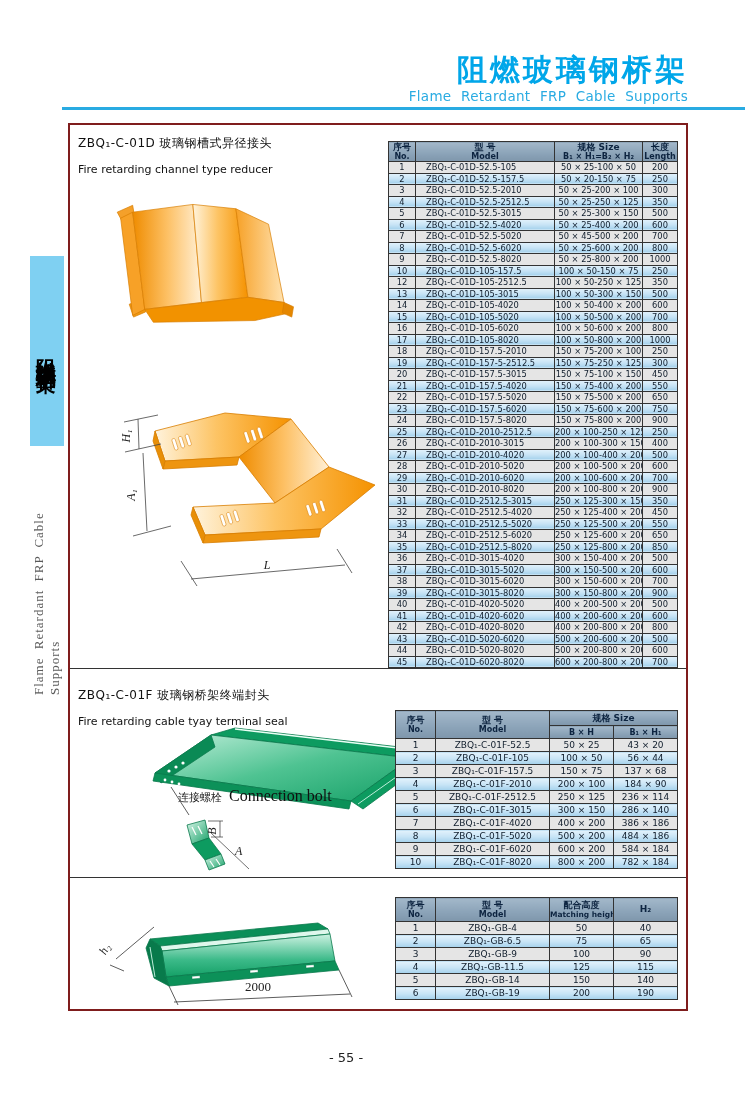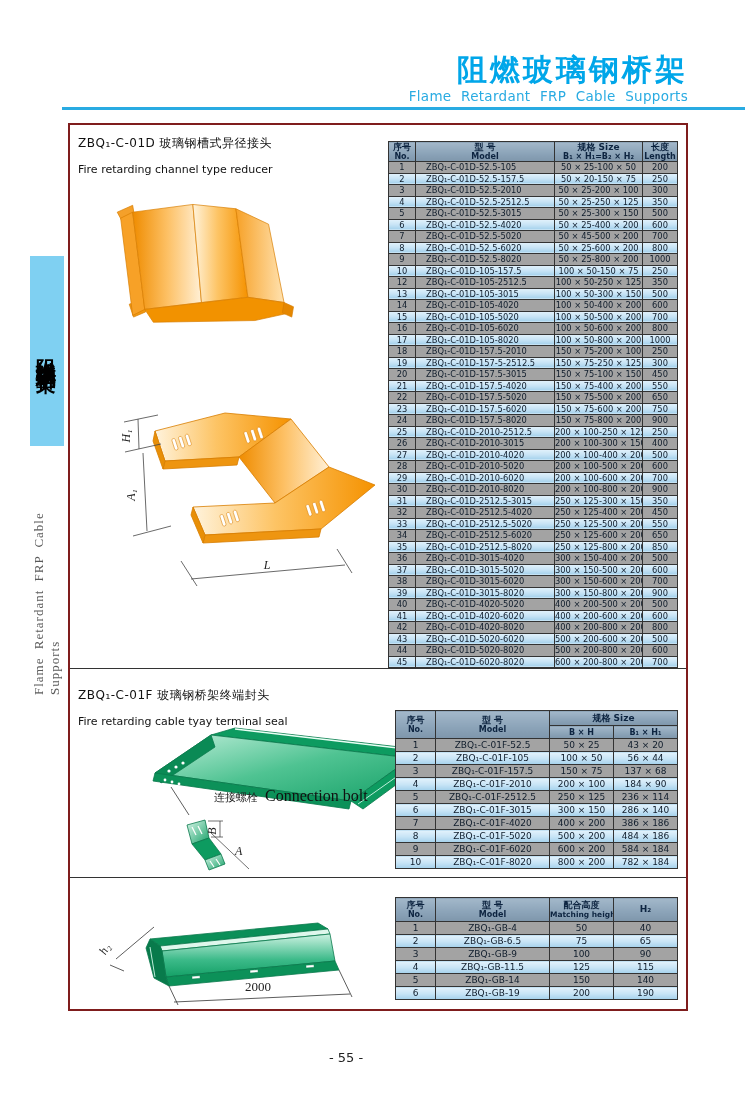--- a/index.html
+++ b/index.html
@@ -25,41 +25,41 @@
 
   
   .frame{position:absolute;left:68px;top:123px;width:620px;height:888px;
          border:2px solid #7f1d1d;box-sizing:border-box;}
   .divider{position:absolute;left:0;width:100%;height:0;border-top:1px solid #333;}
   .sec-title{position:absolute;color:#111;}
   .sec-title .cn{font-size:12px;letter-spacing:.5px;line-height:13px;}
   .sec-title .en{font-size:11px;line-height:13px;margin-top:13px;}
 
   
-  .spec{position:absolute;border-collapse:collapse;table-layout:fixed;background:#a3a3a3;}
+  .spec{position:absolute;border-collapse:collapse;table-layout:fixed;background:#e5e5e5;}
   .spec th,.spec td{border:1px solid #333;padding:0;text-align:center;color:#101d2c;
                     overflow:hidden;white-space:nowrap;}
   .spec thead th{background:linear-gradient(180deg,#a3b8ca 0%,#8ba3b8 60%,#7e96ab 100%);}
   .hcn{font-size:9px;font-weight:bold;line-height:10px;color:#0d2440;}
   .hen{font-size:8px;font-weight:bold;line-height:9px;color:#0d2440;}
   .hone{font-size:9px;font-weight:bold;line-height:23px;color:#0d2440;}
   .spec tbody tr:nth-child(even) td{
       background:linear-gradient(180deg,#e3f2fc 0%,#c6e3f5 55%,#a4d1ec 100%);}
   .t1{left:318px;top:16px;width:289px;}
   .t1 tbody td{height:10.5px;font-size:8.3px;line-height:10px;}
   .t1 tbody td:nth-child(2){text-align:left;padding-left:10px;}
   .t2{left:325px;top:585px;width:282px;}
   .t3{left:325px;top:772px;width:282px;}
   .t2 tbody td,.t3 tbody td{height:12px;font-size:9px;line-height:12px;}
   .t2 thead tr:first-child{height:15px;}
   .t2 thead tr:last-child{height:13px;}
 
   
   .callout{position:absolute;left:108px;top:661px;white-space:nowrap;}
-  .callout .ccn{font-size:11px;color:#222;margin-left:36px;}
+  .callout .ccn{font-size:11px;color:#222;}
   .callout .cen{font-family:"Liberation Serif",serif;font-size:16px;color:#111;margin-left:7px;}
   .footer{position:absolute;left:0;top:1050px;width:692px;text-align:center;
           font-size:13px;color:#222;}
   .drw{position:absolute;}
   .dimtxt{font-family:"Liberation Serif",serif;font-style:italic;font-size:12px;fill:#222;}
   .dimnum{font-family:"Liberation Serif",serif;font-size:13px;fill:#222;}
 </style>
 </head>
 <body>
 

